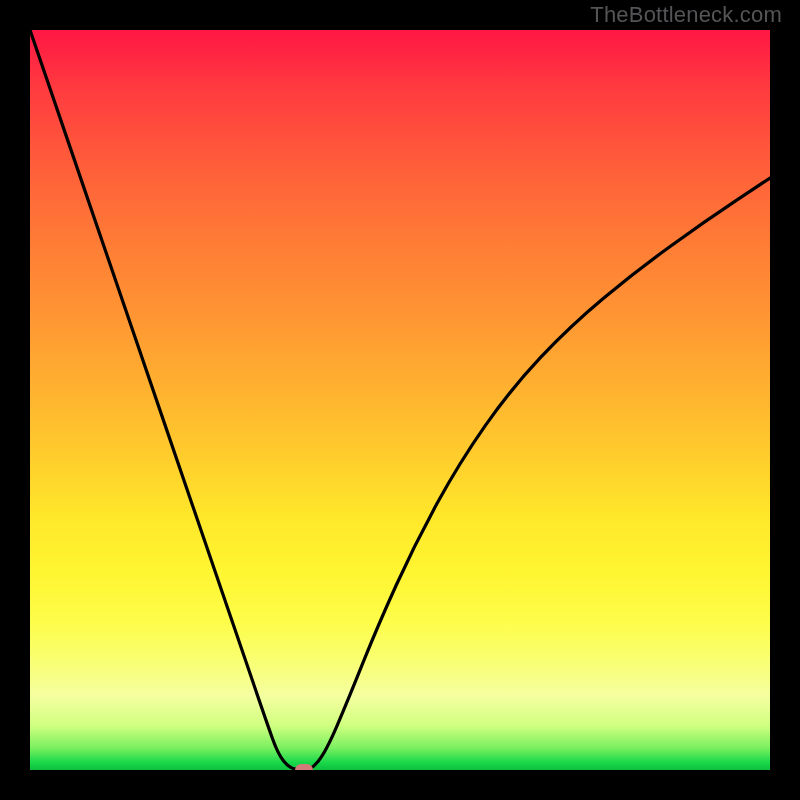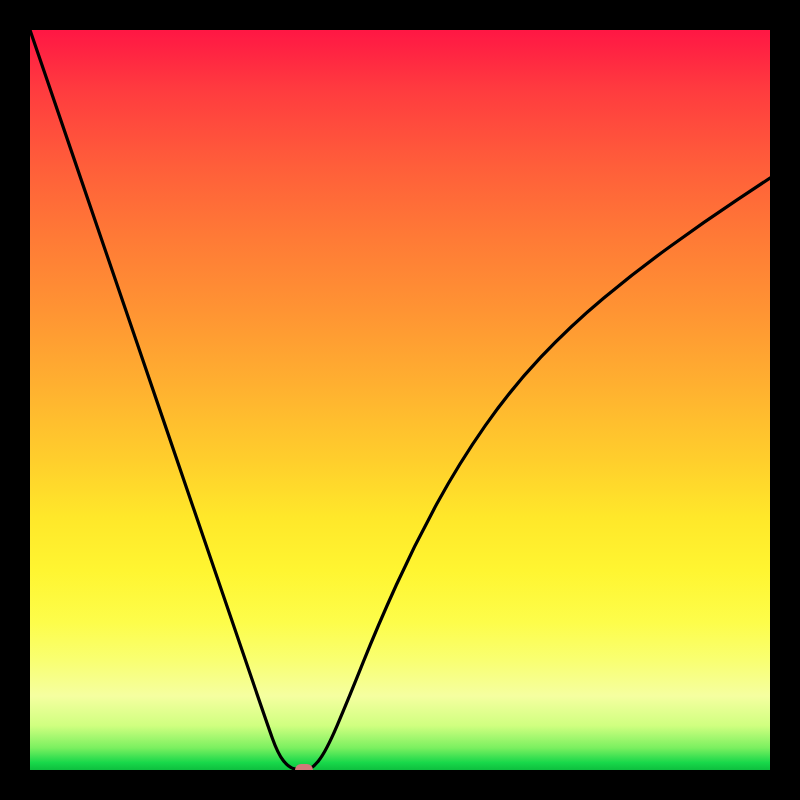--- a/index.html
+++ b/index.html
@@ -70,20 +70,21 @@
     border-radius: 6px;
     background: #d07a7a;
     transform: translate(-50%, -50%);
     z-index: 4;
   }
 </style>
 </head>
 <body>
 
 <div class="frame">
+  <div class="watermark">TheBottleneck.com</div>
 
   <div class="plot-area">
     <div class="gradient"></div>
     <svg class="curve-svg" viewBox="0 0 740 740" preserveAspectRatio="none">
       <path id="curve-path" fill="none" stroke="#000000" stroke-width="3.2" stroke-linecap="round" stroke-linejoin="round" d="M 0.00 0.00 Q 0.00 0.00 14.80 43.29 Q 29.60 86.58 44.40 129.87 Q 59.20 173.16 74.00 216.45 Q 88.80 259.74 103.60 303.03 Q 118.40 346.32 133.20 389.61 Q 148.00 432.90 162.80 476.19 Q 177.60 519.48 192.40 562.77 Q 207.20 606.06 222.00 649.35 Q 236.80 692.64 242.35 708.18 Q 247.90 723.72 253.45 730.75 Q 259.00 737.78 264.55 738.89 Q 270.10 740.00 275.65 740.00 Q 281.20 740.00 288.60 730.75 Q 296.00 721.50 307.10 695.60 Q 318.20 669.70 333.00 632.70 Q 347.80 595.70 366.30 555.00 Q 384.80 514.30 407.00 473.60 Q 429.20 432.90 455.10 395.90 Q 481.00 358.90 510.60 327.45 Q 540.20 296.00 573.50 268.25 Q 606.80 240.50 640.10 216.45 Q 673.40 192.40 706.70 170.20 T 740.00 148.00"></path>
     </svg>
     <div id="marker" class="marker" style="left: 273.8px; top: 740px; background: rgb(208, 122, 122);"></div>
   </div>
 </div>
 

